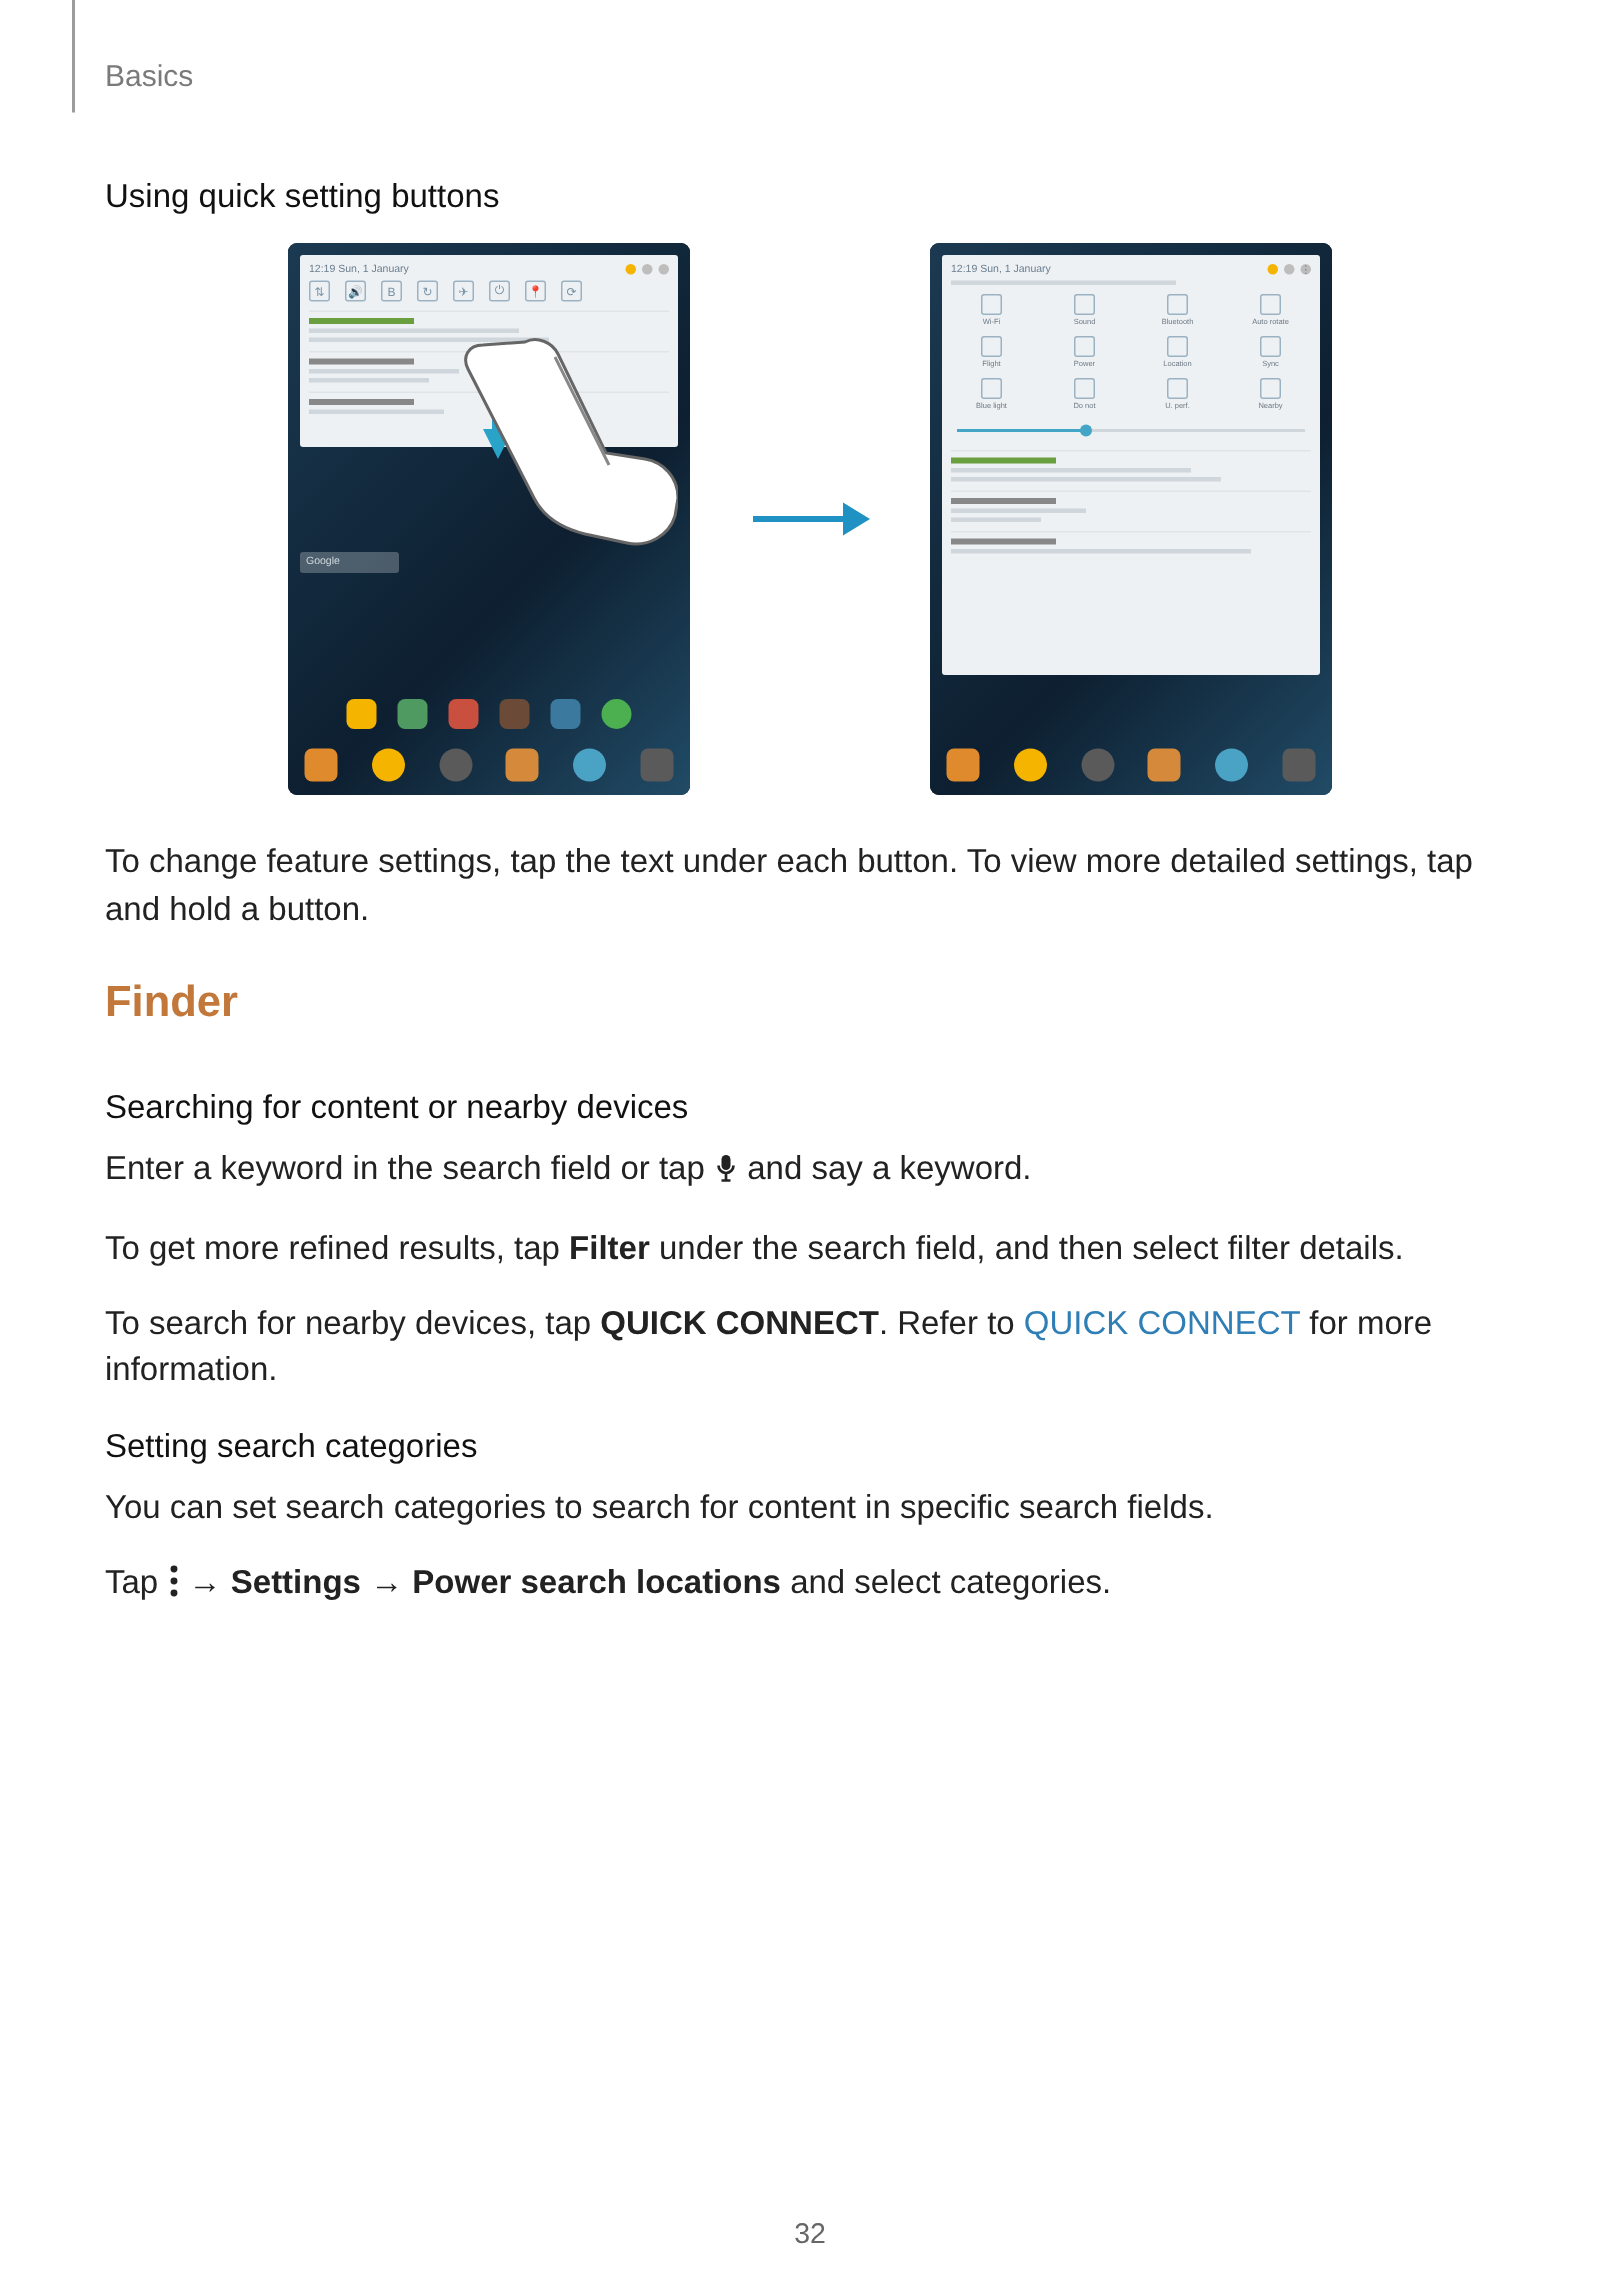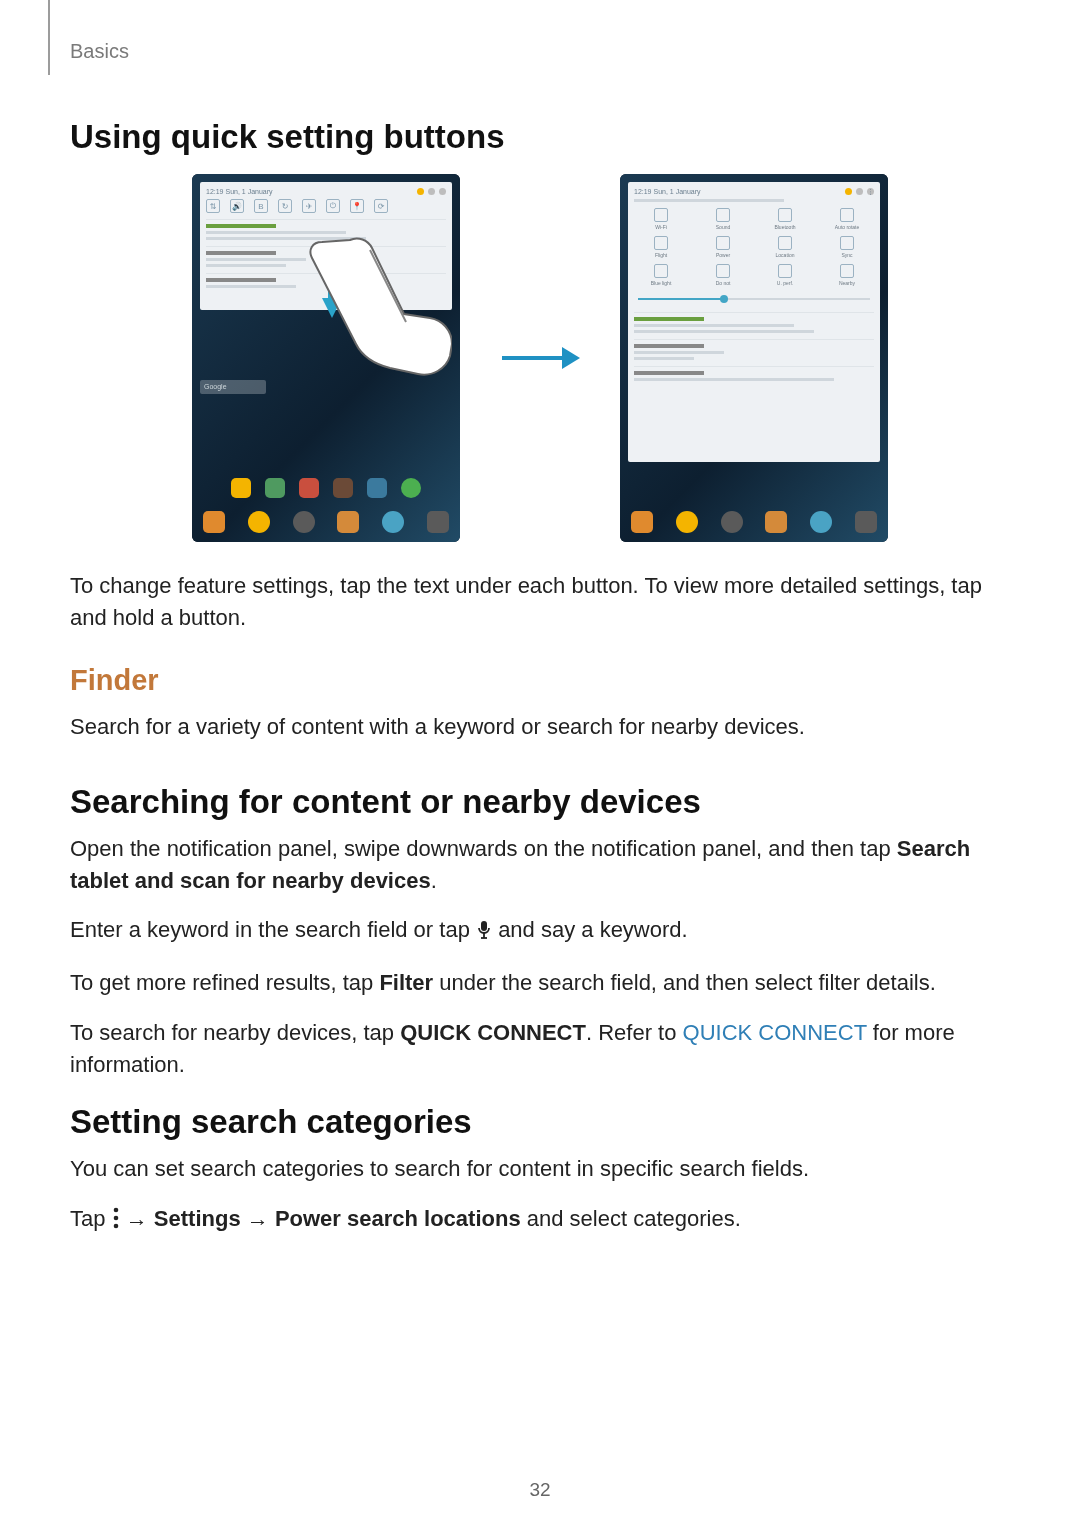--- a/index.html
+++ b/index.html
@@ -1,20 +1,20 @@
 <!DOCTYPE html>
 <html><head>
 <meta charset="utf-8">
 <style>
   * { box-sizing: border-box; margin: 0; padding: 0; }
   html, body { width: 1080px; height: 1527px; background: #fff; font-family: "Segoe UI", "Helvetica Neue", Arial, sans-serif; color: #222; }
   .page { width: 1080px; height: 1527px; position: relative; padding: 35px 70px 40px 70px; }
   .vline { position: absolute; left: 48px; top: 0; width: 2px; height: 75px; background: #9c9c9c; }
   .breadcrumb { font-size: 20px; color: #7a7a7a; margin-left: 0px; margin-bottom: 55px; margin-top: 5px; }
-  h2.sub { font-size: 33px; font-weight: 700; color: #111; margin-bottom: 12px; }
+  h2.sub { font-size: 22px; font-weight: 400; color: #111; margin-bottom: 12px; }
   p.body { font-size: 22px; line-height: 1.45; color: #222; margin-bottom: 18px; }
   .figrow { display: flex; align-items: center; justify-content: center; gap: 40px; margin: 18px 0 28px 0; }
   .device { width: 268px; height: 368px; background: #0a1a2a; border-radius: 6px; position: relative; overflow: hidden; }
   .device .wallpaper { position:absolute; inset:0; background: linear-gradient(135deg,#1b3a52,#0d1f30 60%,#214b66); }
   .device .panel { position: absolute; left: 8px; right: 8px; top: 8px; background: #eef1f4; border-radius: 2px; padding: 6px 6px 8px 6px; }
   .device .panel .row-top { font-size: 7px; color: #6a7e8e; display:flex; justify-content:space-between; }
   .device .panel .row-top .dots { display:flex; gap:4px; }
   .dot { width:7px; height:7px; border-radius:50%; }
   .dot.y{background:#f4b400;} .dot.g{background:#bdbdbd;} .dot.m{background:#bdbdbd;}
   .icon-row { display:flex; gap:10px; margin-top:4px; }
@@ -213,26 +213,22 @@
         <span class="app" style="background:#4aa3c4;border-radius:50%"></span>
         <span class="app" style="background:#5a5a5a"></span>
       </div>
     </div>
   </div>
 
   <p class="body">To change feature settings, tap the text under each button. To view more detailed settings, tap and hold a button.</p>
 
 
   <h1 class="section">Finder</h1>
-  <p class="body">Search for a variety of content with a keyword or search for nearby devices.</p>
 
   <h2 class="sub" style="margin-top:40px">Searching for content or nearby devices</h2>
-  <p class="body">
-    <span>Open the notification panel, swipe downwards on the notification panel, and then tap </span><b>Search tablet and scan for nearby devices</b><span>.</span>
-  </p>
   <p class="body">
     <span>Enter a keyword in the search field or tap </span>
     <span class="inline-icon">
       <svg width="16" height="20" viewBox="0 0 16 20">
           <rect x="5" y="1" width="6" height="10" rx="3" fill="#222"></rect>
           <path d="M3 8a5 5 0 0 0 10 0" stroke="#222" stroke-width="1.8" fill="none"></path>
           <line x1="8" y1="13" x2="8" y2="18" stroke="#222" stroke-width="1.8"></line>
           <line x1="5" y1="18" x2="11" y2="18" stroke="#222" stroke-width="1.8"></line>
         </svg>
     </span>

